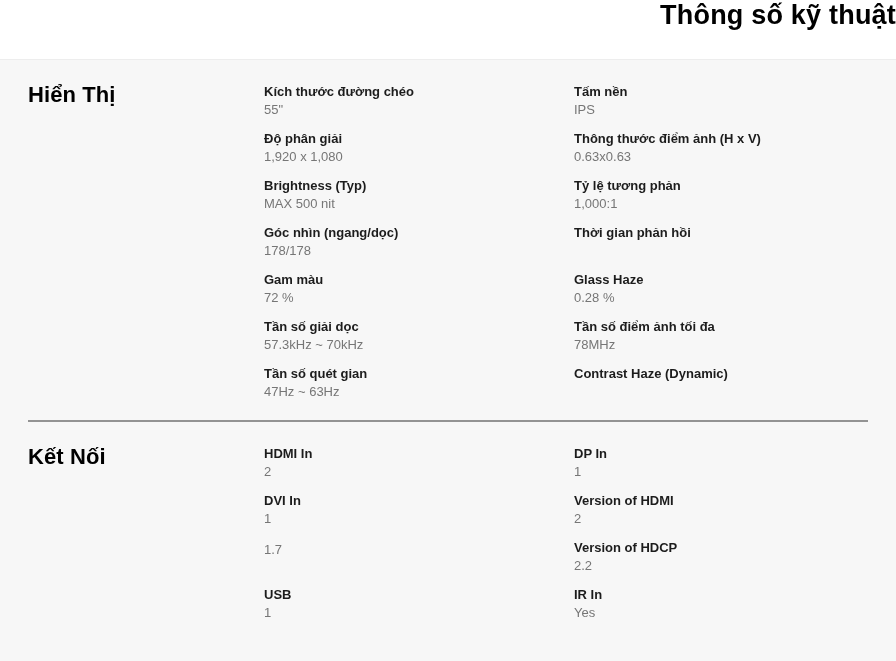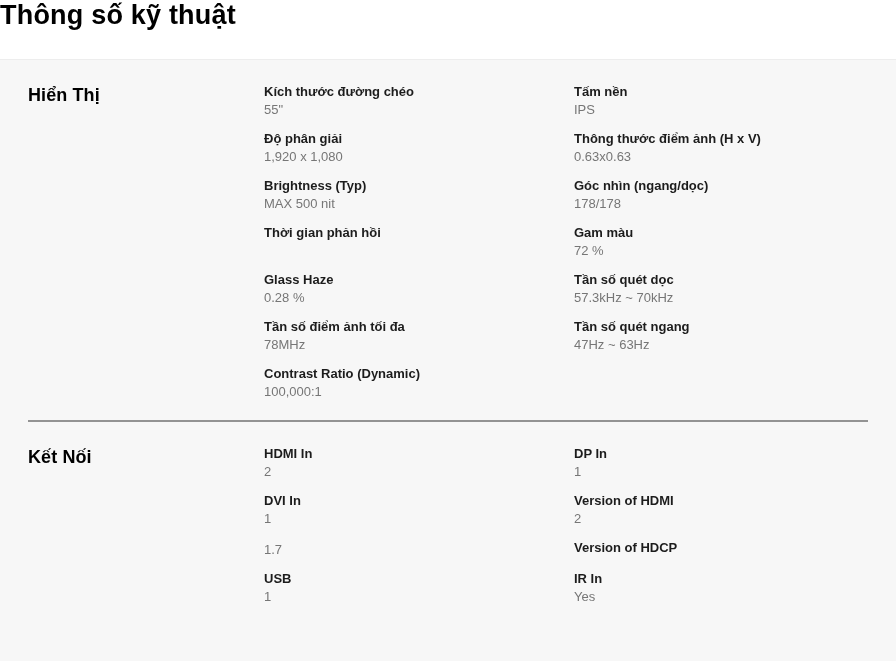--- a/index.html
+++ b/index.html
@@ -6,21 +6,21 @@
   html, body {
     width: 896px;
     height: 661px;
     overflow: hidden;
     background: #ffffff;
     font-family: "Liberation Sans", "DejaVu Sans", sans-serif;
   }
   .page-header {
     height: 59px;
     display: flex;
-    justify-content: flex-start;
+    justify-content: flex-end;
     align-items: flex-start;
     background: #ffffff;
   }
   .page-title {
     font-size: 27px;
     font-weight: 700;
     color: #000000;
     letter-spacing: 0.2px;
     line-height: 30px;
     padding-top: 0px;
@@ -30,21 +30,21 @@
     border-top: 1px solid #ededed;
     padding: 0 28px;
     height: 602px;
   }
   .section {
     display: grid;
     grid-template-columns: 236px 1fr;
     padding-top: 24px;
   }
   .section-title {
-    font-size: 18px;
+    font-size: 22px;
     font-weight: 700;
     color: #000000;
     line-height: 22px;
     letter-spacing: 0.1px;
   }
   .spec-grid {
     display: grid;
     grid-template-columns: 1fr 1fr;
     column-gap: 16px;
     align-items: start;
@@ -96,49 +96,52 @@
         </div>
         <div class="spec-item">
           <div class="spec-label">Thông thước điểm ảnh (H x V)</div>
           <div class="spec-value">0.63x0.63</div>
         </div>
         <div class="spec-item">
           <div class="spec-label">Brightness (Typ)</div>
           <div class="spec-value">MAX 500 nit</div>
         </div>
         <div class="spec-item">
+          <div class="spec-label">Tỷ lệ tương phản</div>
+          <div class="spec-value">1,000:1</div>
+        </div>
+        <div class="spec-item">
           <div class="spec-label">Góc nhìn (ngang/dọc)</div>
           <div class="spec-value">178/178</div>
         </div>
         <div class="spec-item">
           <div class="spec-label">Thời gian phản hồi</div>
         </div>
         <div class="spec-item">
           <div class="spec-label">Gam màu</div>
           <div class="spec-value">72 %</div>
         </div>
         <div class="spec-item">
           <div class="spec-label">Glass Haze</div>
           <div class="spec-value">0.28 %</div>
         </div>
         <div class="spec-item">
-          <div class="spec-label">Tần số quét dọc</div>
+          <div class="spec-label">Tần số giải dọc</div>
           <div class="spec-value">57.3kHz ~ 70kHz</div>
         </div>
         <div class="spec-item">
           <div class="spec-label">Tần số điểm ảnh tối đa</div>
           <div class="spec-value">78MHz</div>
         </div>
         <div class="spec-item">
-          <div class="spec-label">Tần số quét ngang</div>
+          <div class="spec-label">Tần số quét gian</div>
           <div class="spec-value">47Hz ~ 63Hz</div>
         </div>
         <div class="spec-item">
-          <div class="spec-label">Contrast Ratio (Dynamic)</div>
-          <div class="spec-value">100,000:1</div>
+          <div class="spec-label">Contrast Haze (Dynamic)</div>
         </div>
       </div>
   </div>
 
   <div class="divider"></div>
 
   <div class="section">
     <div class="section-title">Kết Nối</div>
     <div class="spec-grid">
         <div class="spec-item">
@@ -155,20 +158,21 @@
         </div>
         <div class="spec-item">
           <div class="spec-label">Version of HDMI</div>
           <div class="spec-value">2</div>
         </div>
         <div class="spec-item">
           <div class="spec-value">1.7</div>
         </div>
         <div class="spec-item">
           <div class="spec-label">Version of HDCP</div>
+          <div class="spec-value">2.2</div>
         </div>
         <div class="spec-item">
           <div class="spec-label">USB</div>
           <div class="spec-value">1</div>
         </div>
         <div class="spec-item">
           <div class="spec-label">IR In</div>
           <div class="spec-value">Yes</div>
         </div>
       </div>

